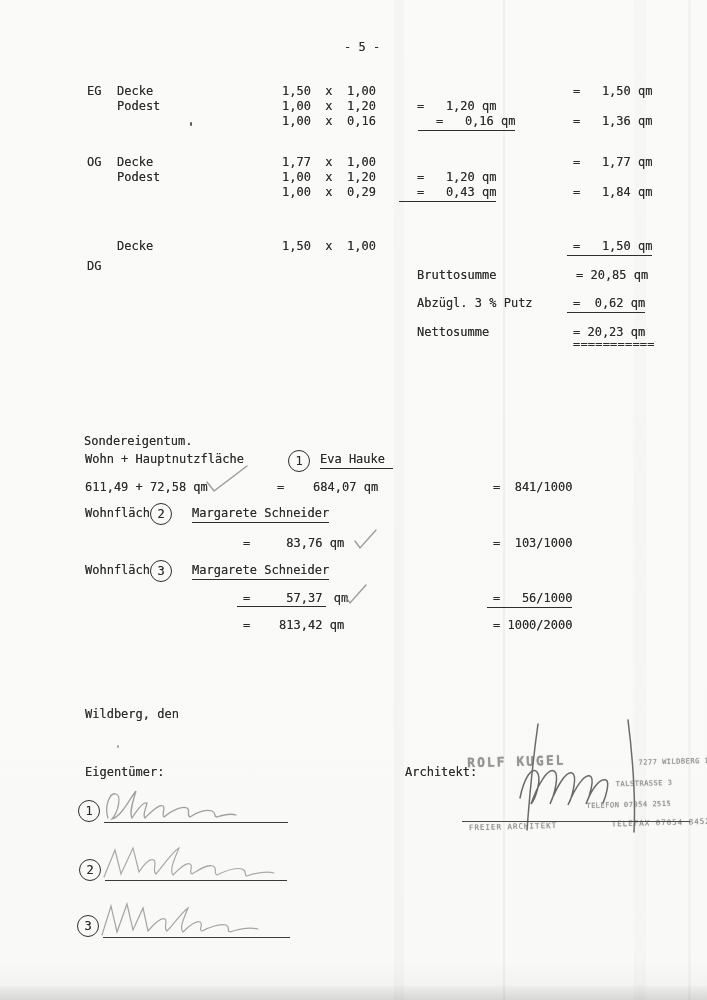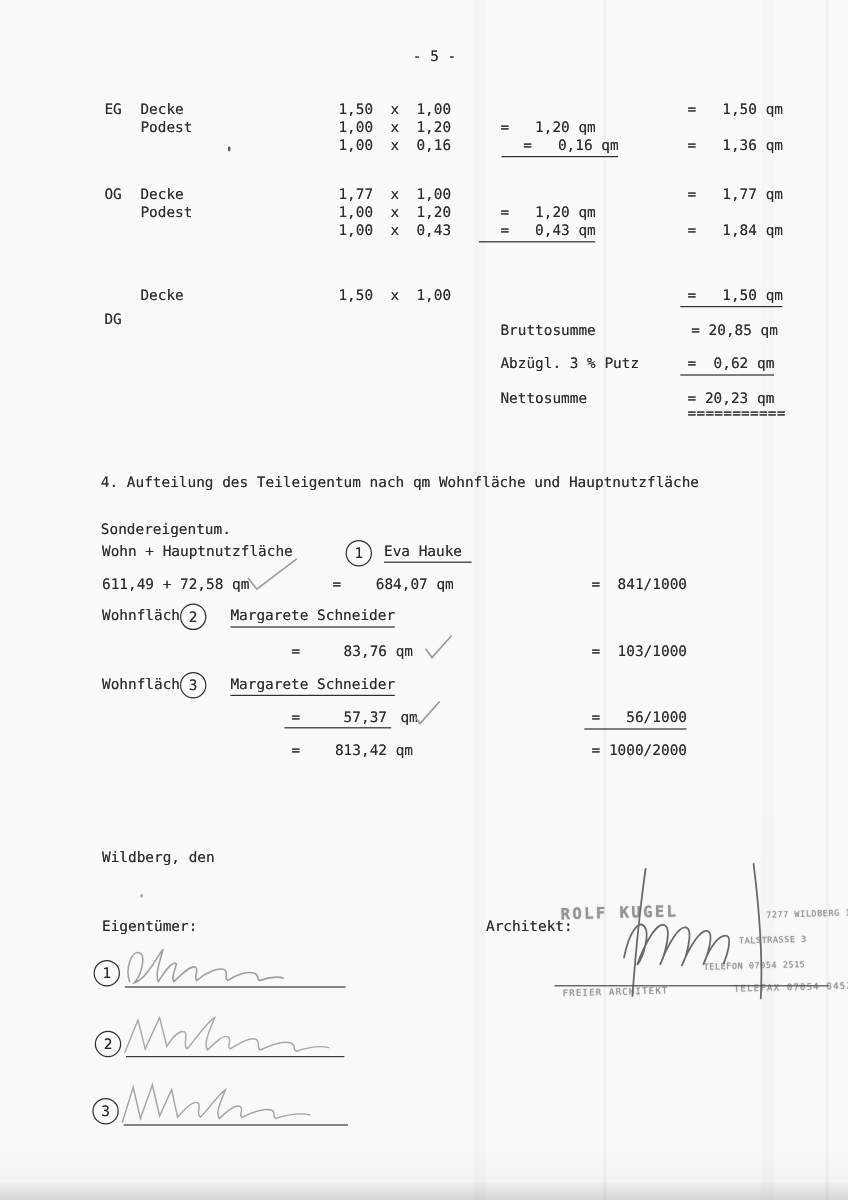--- a/index.html
+++ b/index.html
@@ -63,38 +63,37 @@
 
   <div class="abs" style="left:87px;top:155px;">OG</div>
   <div class="abs" style="left:117px;top:155px;">Decke</div>
   <div class="abs" style="left:282px;top:155px;">1,77  x  1,00</div>
   <div class="abs" style="left:573px;top:155px;">=   1,77 qm</div>
 
   <div class="abs" style="left:117px;top:170px;">Podest</div>
   <div class="abs" style="left:282px;top:170px;">1,00  x  1,20</div>
   <div class="abs" style="left:417px;top:170px;">=   1,20 qm</div>
 
-  <div class="abs" style="left:282px;top:185px;">1,00  x  0,43</div>
+  <div class="abs" style="left:282px;top:185px;">1,00  x  0,29</div>
   <div class="abs u xl2" style="left:417px;top:185px;">=   0,43 qm</div>
   <div class="abs" style="left:573px;top:185px;">=   1,84 qm</div>
 
   <div class="abs" style="left:87px;top:239px;margin-top:20px;">DG</div>
   <div class="abs" style="left:117px;top:239px;">Decke</div>
   <div class="abs" style="left:282px;top:239px;">1,50  x  1,00</div>
   <div class="abs u xl" style="left:573px;top:239px;">=   1,50 qm</div>
 
   <div class="abs" style="left:417px;top:268px;">Bruttosumme</div>
   <div class="abs" style="left:576px;top:268px;">= 20,85 qm</div>
   <div class="abs" style="left:417px;top:296px;">Abzügl. 3 % Putz</div>
   <div class="abs u xl" style="left:573px;top:296px;">=  0,62 qm</div>
   <div class="abs" style="left:417px;top:325px;">Nettosumme</div>
   <div class="abs" style="left:573px;top:325px;">= 20,23 qm</div>
   <div class="abs" style="left:573px;top:337px;letter-spacing:0.2px;">===========</div>
 
-  <div class="abs" style="left:84px;top:395px;">4. Aufteilung des Teileigentum nach qm Wohnfläche und Hauptnutzfläche</div>
   <div class="abs" style="left:84px;top:434px;">Sondereigentum.</div>
 
   <div class="abs" style="left:85px;top:452px;">Wohn + Hauptnutzfläche</div>
   <div class="circle" style="left:288px;top:450px;">1</div>
   <div class="abs u" style="left:320px;top:452px;padding-right:8px;">Eva Hauke</div>
   <div class="abs" style="left:85px;top:480px;">611,49 + 72,58 qm</div>
   <svg style="left:203px;top:463px;" width="48" height="34" viewBox="0 0 48 34">
       <path d="M4,19 L11,28 L44,3" stroke="#9c9c9c" stroke-width="1.4" fill="none" stroke-linecap="round"></path>
     </svg>
   <div class="abs" style="left:277px;top:480px;"><span>=    684,07</span><span> qm</span></div>

